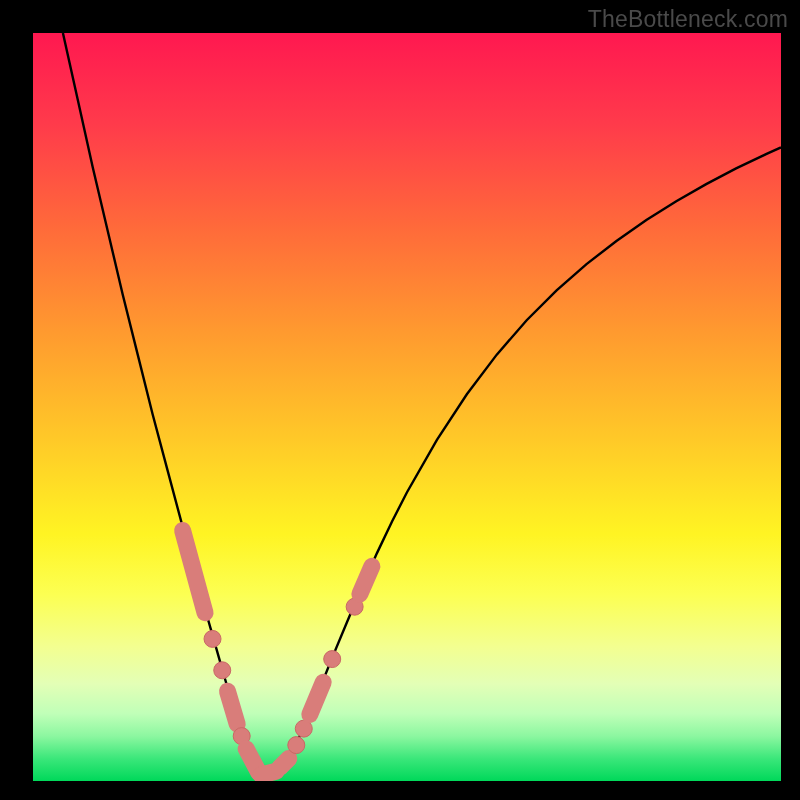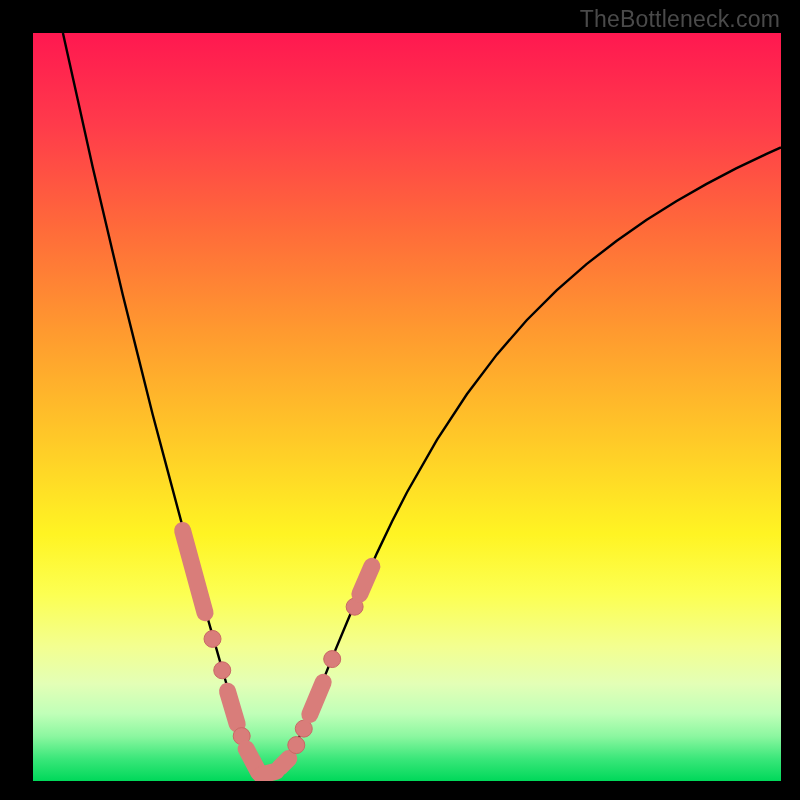--- a/index.html
+++ b/index.html
@@ -11,21 +11,21 @@
  #ff9a2f 40%,
  #ffc828 54%,
  #fff423 67%,
  #fcff52 75%,
  #f3ff90 82%,
  #e3ffb6 87%,
  #c0ffb8 91%,
  #8cf7a0 94%,
  #3be77a 97%,
  #00d85a 100%)}
-#watermark{position:absolute;top:6px;right:20px;color:#4a4a4a;font-size:23px;font-weight:400;letter-spacing:.2px}
+#watermark{position:absolute;top:6px;right:12px;color:#4a4a4a;font-size:23px;font-weight:400;letter-spacing:.2px}
 svg{position:absolute;left:33px;top:33px}
 </style>
 </head>
 <body>
 <div id="stage">
  <div id="plot"></div>
  <div id="watermark">TheBottleneck.com</div>
  <svg width="748" height="748" viewBox="0 0 748 748">
   <path id="curve" fill="none" stroke="#000000" stroke-width="2.4" d="M 29.92 0 L 44.879999999999995 67.31999999999994 L 59.84 134.64 L 74.8 198.22000000000003 L 89.75999999999999 261.8 L 104.72000000000001 321.64000000000004 L 119.68 381.48 L 134.64 437.58000000000004 L 149.6 493.67999999999995 L 164.56 549.78 L 172.04000000000002 575.96 L 179.51999999999998 602.14 L 187 628.3199999999999 L 194.48000000000002 654.5 L 201.96 680.6800000000001 L 209.44000000000003 704.616 L 216.92 723.316 L 224.4 736.032 L 231.88 743.512 L 239.36 743.512 L 254.32000000000002 728.552 L 269.28 697.884 L 284.24 661.98 L 299.2 624.58 L 314.15999999999997 588.676 L 329.12 553.52 L 344.08000000000004 519.86 L 359.03999999999996 488.44399999999996 L 374 459.272 L 403.92 406.912 L 433.84 361.284 L 463.76 321.64000000000004 L 493.68 287.232 L 523.6 257.31200000000007 L 553.52 231.13200000000006 L 583.44 207.94400000000007 L 613.36 187 L 643.28 168.29999999999995 L 673.2 151.096 L 703.12 135.38799999999992 L 733.04 121.17600000000004 L 748 114.44400000000007"></path>
   <g id="marks">

